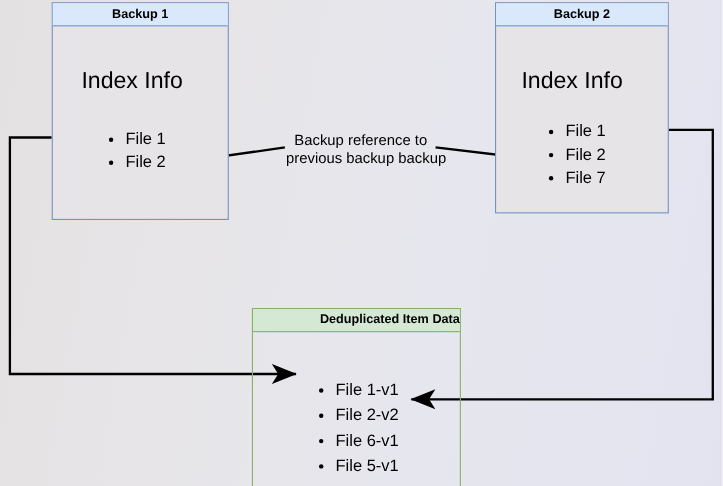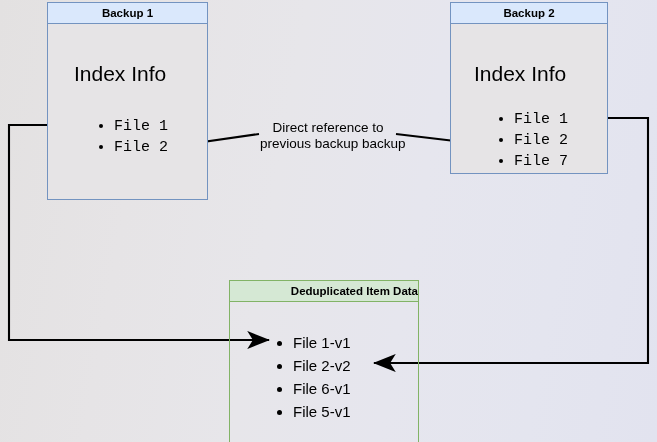--- a/index.html
+++ b/index.html
@@ -77,29 +77,28 @@
     color: #000000;
     white-space: nowrap;
   }
   ul.file-list {
     position: absolute;
     margin: 0;
     padding: 0 0 0 18px;
     list-style: disc;
     font-size: 15px;
     color: #000000;
-    font-family: Liberation Mono, monospace;
   }
   ul.file-list li {
     line-height: 21px;
     white-space: nowrap;
   }
   ul.dedup-list {
     position: absolute;
-    margin: 3px;
+    margin: 15px;
     padding: 0 0 0 18px;
     list-style: disc;
     font-size: 15px;
     color: #000000;
   }
   ul.dedup-list li {
     line-height: 23px;
     white-space: nowrap;
   }
   .edge-label {
@@ -139,21 +138,21 @@
     <div class="box-header">Backup 1</div>
     <div class="box-body">
       <span class="index-label" style="left:26px; top:38px;">Index Info</span>
       <ul class="file-list" style="left:48px; top:92px;">
         <li>File 1</li>
         <li>File 2</li>
       </ul>
     </div>
   </div>
 
-  <div class="box box-blue" style="left:450px; top:2px; width:158px; height:172px;">
+  <div class="box box-blue" style="left:450px; top:2px; width:158px; height:192px;">
     <div class="box-header">Backup 2</div>
     <div class="box-body">
       <span class="index-label" style="left:23px; top:38px;">Index Info</span>
       <ul class="file-list" style="left:45px; top:85px;">
         <li>File 1</li>
         <li>File 2</li>
         <li>File 7</li>
       </ul>
     </div>
   </div>
@@ -164,17 +163,17 @@
       <ul class="dedup-list" style="left:42px; top:26px;">
         <li>File 1-v1</li>
         <li>File 2-v2</li>
         <li>File 6-v1</li>
         <li>File 5-v1</li>
       </ul>
     </div>
   </div>
 
   <div class="edge-label" style="left:260px; top:120px; width:136px;">
-    <div>Direct reference to</div>
+    <div>Backup reference to</div>
     <div>previous backup backup</div>
   </div>
 
 </div>
 
 </body></html>

